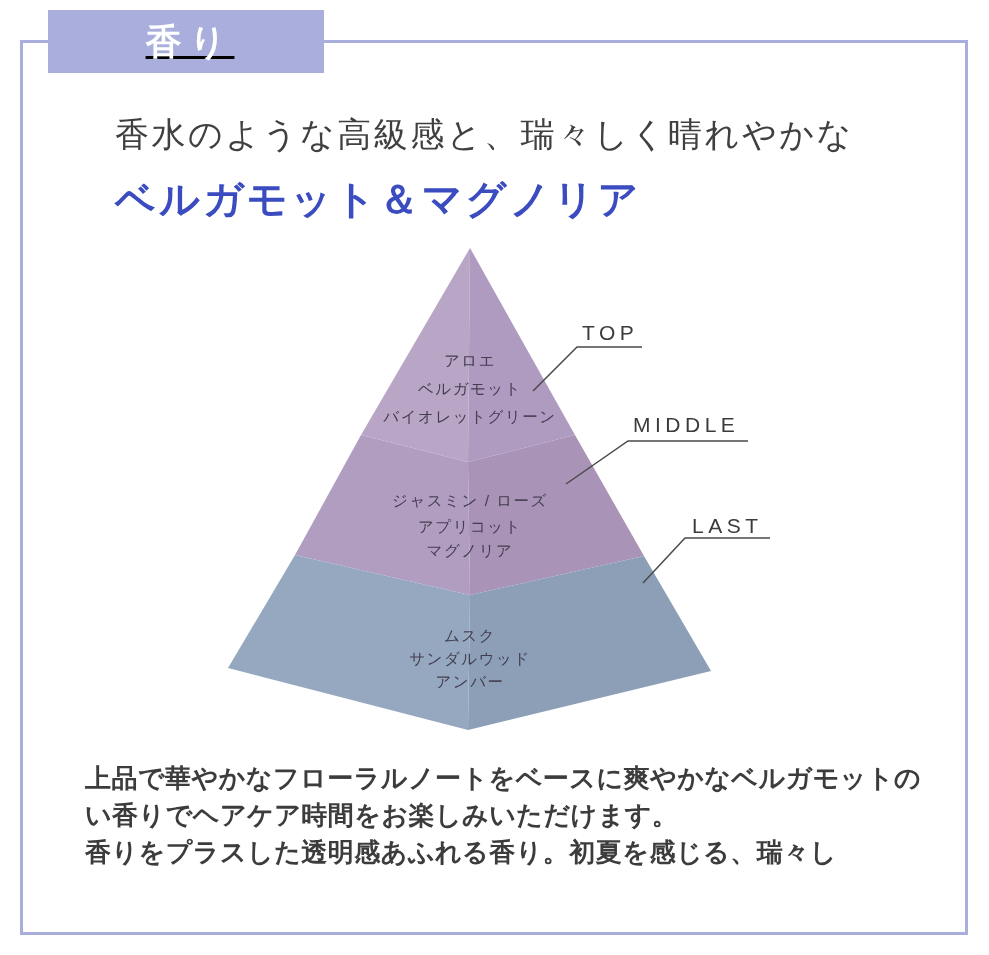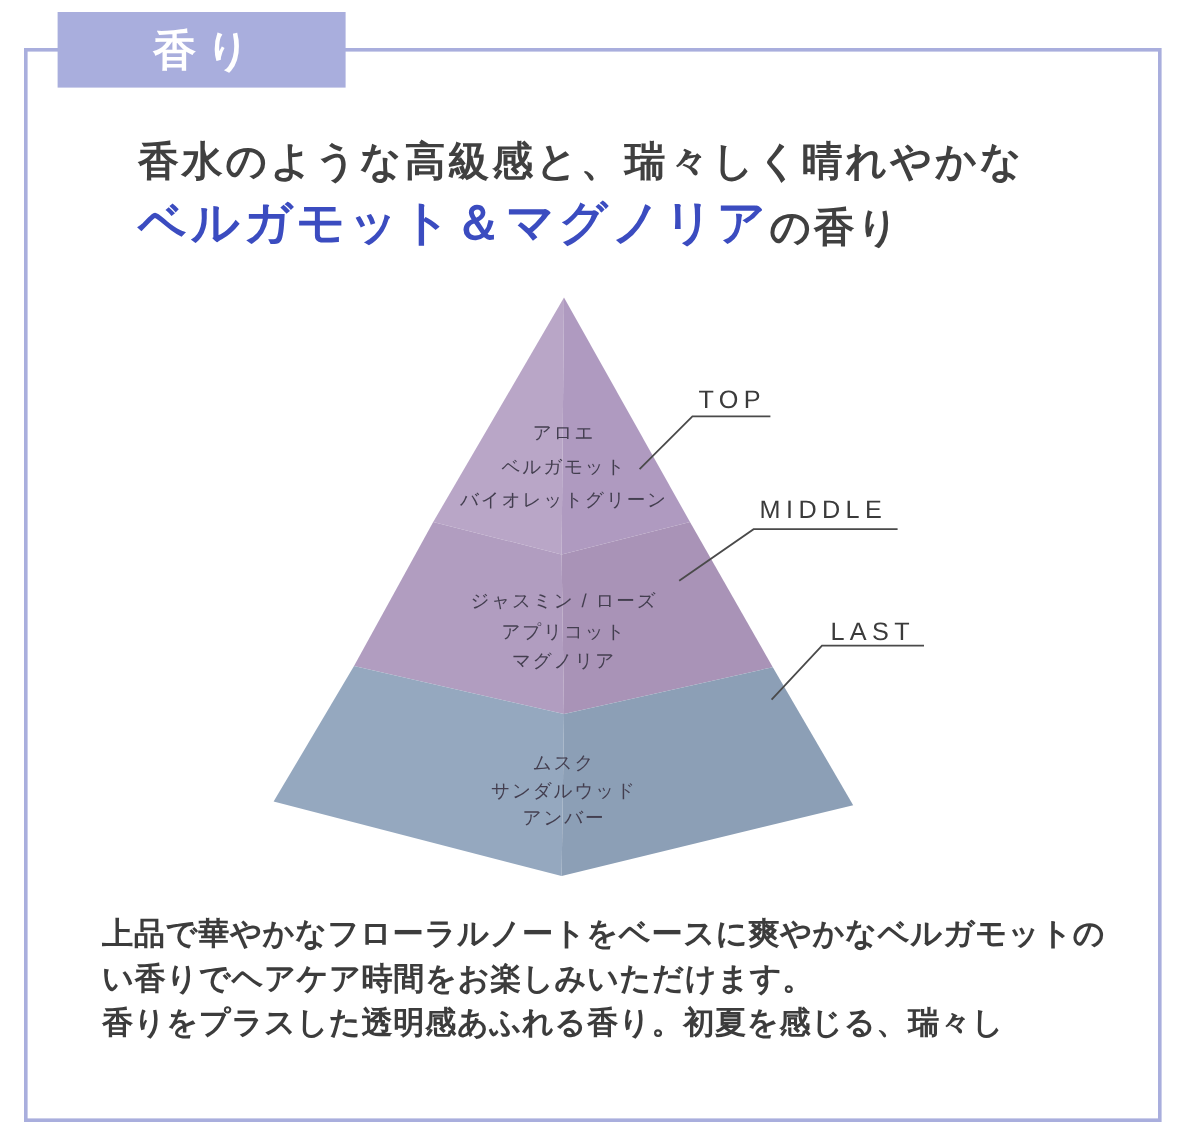--- a/index.html
+++ b/index.html
@@ -10,31 +10,33 @@
   html,body{background:#ffffff;}
   body{
     width:989px;height:955px;position:relative;overflow:hidden;
     font-family:"Liberation Sans","DejaVu Sans",sans-serif;
   }
   .frame{
     position:absolute;left:20px;top:40px;width:948px;height:895px;
     border:3px solid var(--accent);background:transparent;
   }
   .tab{
-    position:absolute;left:48px;top:10px;width:240px;height:63px;
+    position:absolute;left:48px;top:10px;width:276px;height:63px;
     background:var(--accent);display:flex;align-items:center;justify-content:center;
     z-index:2;
+    text-decoration:underline;
   }
   .tab span{
     color:#ffffff;font-size:36px;font-weight:700;letter-spacing:8px;
     text-indent:8px;line-height:1;
   }
   .heading{position:absolute;left:115px;top:112px;z-index:1;white-space:nowrap;}
   .h-line1{
-    font-size:34px;font-weight:700;color:var(--heading);letter-spacing:2.5px;
+    font-size:34px;font-weight:400;color:var(--heading);letter-spacing:2.5px;
+    margin-bottom:14px;
   }
   .h-line2{display:flex;align-items:flex-end;}
   .h-keyword{font-size:40px;font-weight:700;color:var(--keyword);letter-spacing:3px;}
   .h-suffix{font-size:34px;font-weight:700;color:var(--heading);letter-spacing:2px;}
   .pyramid{position:absolute;left:0;top:0;width:989px;height:955px;z-index:1;}
   .pyramid polygon{stroke:none;}
   .pyramid text.note{
     font-size:15.5px;letter-spacing:1.5px;font-weight:500;fill:var(--note);
     text-anchor:middle;font-family:"Liberation Sans","DejaVu Sans",sans-serif;
   }
@@ -56,21 +58,20 @@
 <div class="frame"></div>
 
 <div class="tab">
   <span>香り</span>
 </div>
 
 <div class="heading">
   <div class="h-line1">香水のような高級感と、瑞々しく晴れやかな</div>
   <div class="h-line2">
     <span class="h-keyword">ベルガモット＆マグノリア</span>
-    <span class="h-suffix">の香り</span>
   </div>
 </div>
 
 <svg class="pyramid" viewBox="0 0 989 955" aria-hidden="true">
   <g>
     <polygon points="470,248 468,462 361,435" fill="#b9a6c7"></polygon>
     <polygon points="470,248 575,435 468,462" fill="#af9ac0"></polygon>
     <polygon points="361,435 468,462 470,595 295,555" fill="#b19dc0"></polygon>
     <polygon points="468,462 575,435 644,556 470,595" fill="#a993b7"></polygon>
     <polygon points="295,555 470,595 468,730 228,668" fill="#95a8bf"></polygon>

